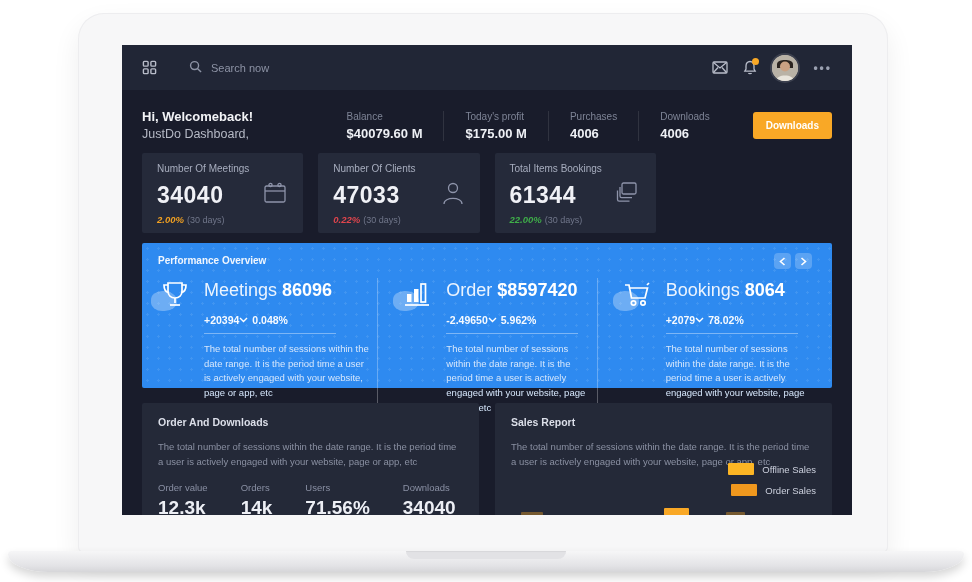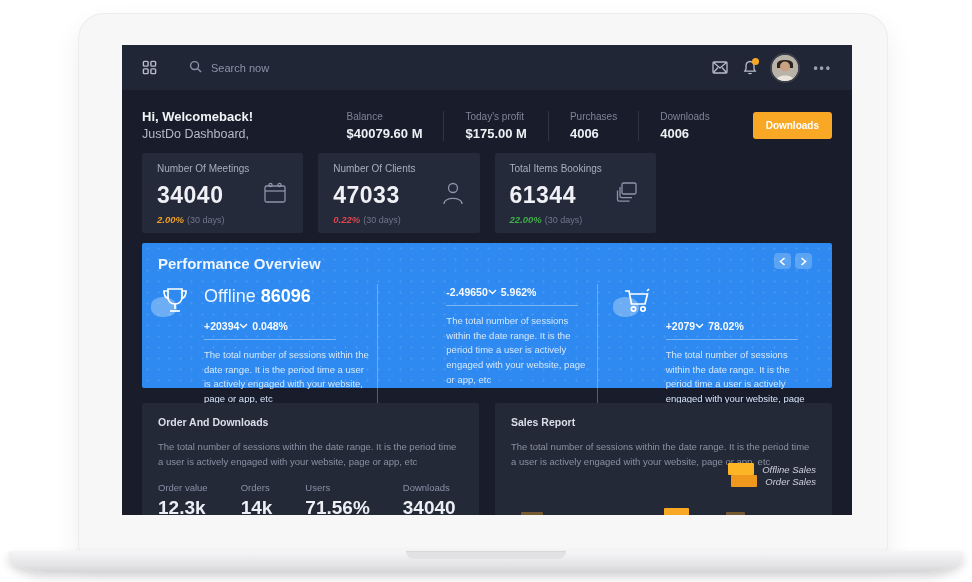--- a/index.html
+++ b/index.html
@@ -61,21 +61,21 @@
   .card .icon { color:#8e94aa; }
   .card .foot { margin-top:4px; font-size:9px; color:#70768a; }
   .pct { font-weight:bold; font-size:9.5px; margin-right:3px;font-style:italic; }
   .pct.amber { color:#f2a122; } .pct.red { color:#e0454d; } .pct.green { color:#3fae49; }
 
   
   .perf { position:relative; margin-top:10px; background:#2e8af0; border-radius:2px;
           padding:12px 16px 16px; height:145px;
           background-image:radial-gradient(rgba(255,255,255,.09) 1px, transparent 1.4px);
           background-size:11px 11px; }
-  .perf-title { font-size:15px; font-weight:bold; color:#f0f6fe; }
+  .perf-title { font-size:10px; font-weight:bold; color:#f0f6fe; }
   .perf-arrows { position:absolute; right:20px; top:10px; display:flex; gap:4px; }
   .arrow-btn { width:17px; height:16px; border:none; border-radius:4px; background:rgba(255,255,255,.22);
                color:#fff; display:flex; align-items:center; justify-content:center; cursor:pointer; }
   .perf-cols { display:grid; grid-template-columns:1fr 1fr 1fr; margin-top:12px; }
   .pcol { padding:0 4px 0 0; }
   .pcol + .pcol { border-left:1px solid rgba(255,255,255,.28); padding-left:22px; }
   .phead { display:flex; align-items:flex-start; gap:8px; }
   .picon { position:relative; width:38px; height:34px; color:#fff; flex:none; }
   .picon::before { content:""; position:absolute; left:-7px; bottom:1px; width:26px; height:20px;
                    background:rgba(255,255,255,.30); border-radius:50% 60% 55% 50%; }
@@ -89,21 +89,21 @@
   .pdesc { margin-left:46px; margin-top:8px; font-size:9.5px; line-height:1.55; color:#d6e7fc; max-width:172px; }
 
   
   .bottom { margin-top:15px; display:grid; grid-template-columns:1fr 1fr; gap:16px; }
   .panel { position:relative; background:#242938; border-radius:2px; padding:13px 16px; height:160px; }
   .panel-title { font-size:10.5px; font-weight:bold; color:#dcdfe9; }
   .panel-desc { margin-top:11px; font-size:9.5px; line-height:1.6; color:#8a90a2; max-width:320px; }
   .od-stats { display:flex; gap:33px; margin-top:13px; }
   .od-stat .lbl { font-size:9.5px; color:#8a90a4; margin-bottom:4px; }
   .od-stat .val { font-size:19px; font-weight:bold; color:#edeff5; }
-  .legend { position:absolute; right:16px; top:60px; display:flex; flex-direction:column; gap:0; align-items:flex-end;font-style:italic; }
+  .legend { position:absolute; right:16px; top:60px; display:flex; flex-direction:column; gap:9px; align-items:flex-end; }
   .legend-row { display:flex; align-items:center; gap:8px; font-size:9.5px; color:#cdd1de; }
   .swatch { width:26px; height:12px; border-radius:1px; }
   .chart-bars { position:absolute; left:0; top:0; width:100%; height:100%; }
   .cbar { position:absolute; border-radius:1px 1px 0 0; }
 </style>
 </head>
 <body>
 
 <div class="stage">
   <div class="bezel"></div>
@@ -253,36 +253,49 @@
               <span class="picon">
                 <svg width="34" height="34" viewBox="0 0 34 34" fill="none" stroke="#fff" stroke-width="1.7">
                   <path d="M10 5 L24 5 L24 13 C24 17.5 21 20 17 20 C13 20 10 17.5 10 13 Z"></path>
                   <path d="M10 7 L6 7 C6 12 8 14 10.5 14.5"></path>
                     <path d="M24 7 L28 7 C28 12 26 14 23.5 14.5"></path>
                   <line x1="17" y1="20" x2="17" y2="25"></line>
                     <line x1="12" y1="27" x2="22" y2="27"></line>
                 </svg>
               </span>
               <div class="ptitle">
-                <span>Offline</span> <b>86096</b>
+                <span>Meetings</span> <b>86096</b>
               </div>
             </div>
             <div class="pstat">
               <span>+20394</span>
               <span class="pv">
                   <svg width="9" height="6" viewBox="0 0 9 6" fill="none" stroke="#fff" stroke-width="1.4">
                     <path d="M1 1 L4.5 4.5 L8 1"></path>
                   </svg>
                   <span>0.048%</span>
                 </span>
             </div>
             <div class="pdesc">The total number of sessions within the date range. It is the period time a user is actively engaged with your website, page or app, etc</div>
           </div>
 
           <div class="pcol">
+            <div class="phead">
+              <span class="picon">
+                <svg width="34" height="34" viewBox="0 0 34 34" fill="none" stroke="#fff" stroke-width="1.7">
+                  <rect x="7" y="16" width="4.5" height="8" fill="#fff" stroke="none"></rect>
+                  <rect x="14" y="11" width="4.5" height="13" fill="#fff" stroke="none"></rect>
+                  <rect x="21" y="6" width="4.5" height="18"></rect>
+                  <line x1="5" y1="27" x2="29" y2="27"></line>
+                </svg>
+              </span>
+              <div class="ptitle">
+                <span>Order</span> <b>$8597420</b>
+              </div>
+            </div>
             <div class="pstat">
               <span>-2.49650</span>
               <span class="pv">
                   <svg width="9" height="6" viewBox="0 0 9 6" fill="none" stroke="#fff" stroke-width="1.4">
                     <path d="M1 1 L4.5 4.5 L8 1"></path>
                   </svg>
                   <span>5.962%</span>
                 </span>
             </div>
             <div class="pdesc">The total number of sessions within the date range. It is the period time a user is actively engaged with your website, page or app, etc</div>
@@ -291,20 +304,23 @@
           <div class="pcol">
             <div class="phead">
               <span class="picon">
                 <svg width="34" height="34" viewBox="0 0 34 34" fill="none" stroke="#fff" stroke-width="1.7">
                   <path d="M5 7 L9 7 L11.5 20 L25 20 L27.5 10 L10 10"></path>
                   <circle cx="13.5" cy="25" r="2.2"></circle>
                     <circle cx="23" cy="25" r="2.2"></circle>
                   <path d="M27 7 L29 5"></path>
                 </svg>
               </span>
+              <div class="ptitle">
+                <span>Bookings</span> <b>8064</b>
+              </div>
             </div>
             <div class="pstat">
               <span>+2079</span>
               <span class="pv">
                   <svg width="9" height="6" viewBox="0 0 9 6" fill="none" stroke="#fff" stroke-width="1.4">
                     <path d="M1 1 L4.5 4.5 L8 1"></path>
                   </svg>
                   <span>78.02%</span>
                 </span>
             </div>

